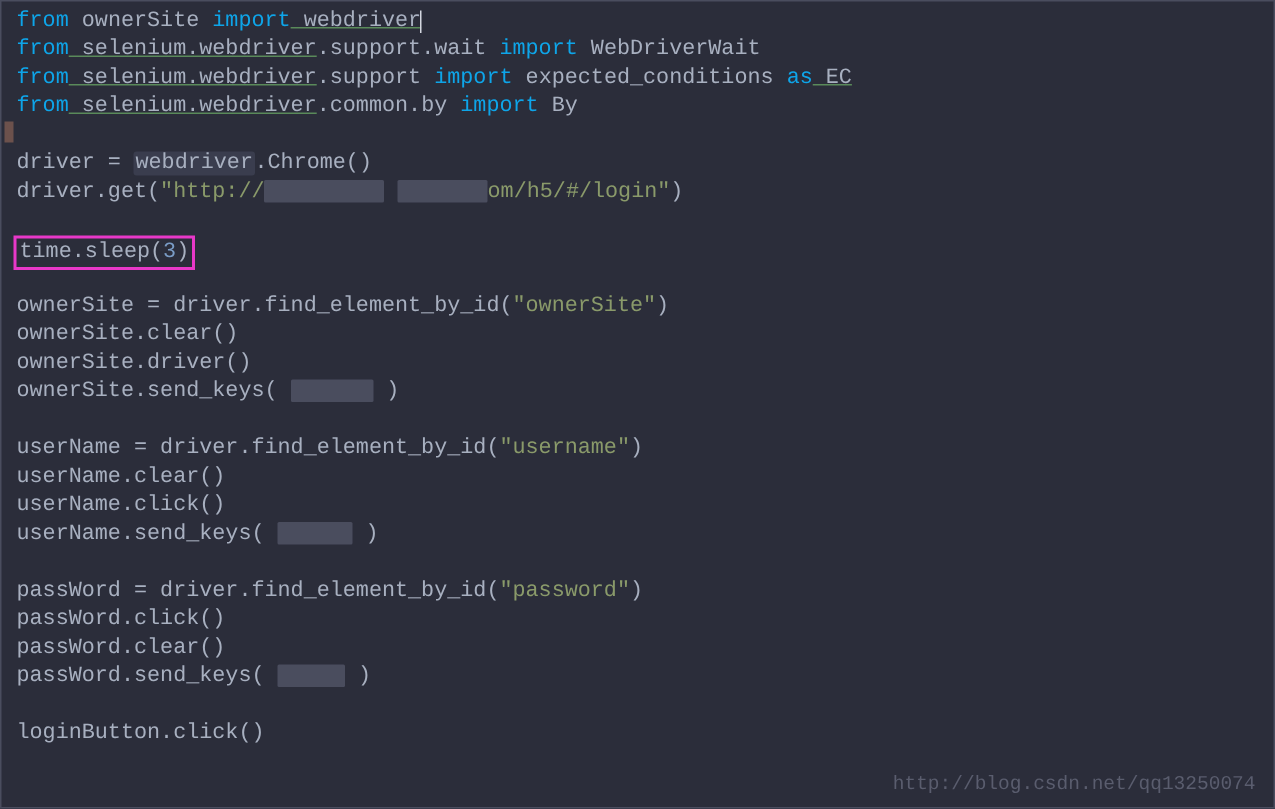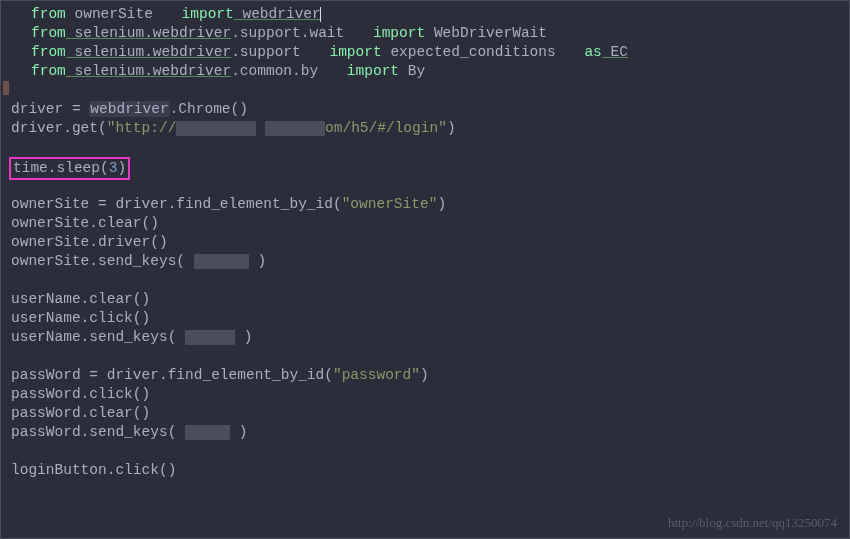--- a/index.html
+++ b/index.html
@@ -17,21 +17,21 @@
       overflow: hidden;
       padding: 4px 0 0 10px;
       position: relative;
       border: 1px solid #4a4d5e;
     }
     .code-line {
       white-space: pre;
       height: 19px;
       color: #a8b0c0;
     }
-    .kw { color: #86efac; margin-left: 20px; }
+    .kw { color: #0ea5e9; }
     .mod-u { color: #a8b0c0; text-decoration: underline; text-decoration-color: #5a8a5a; }
     .str { color: #8a9a6a; }
     .num { color: #7a9cc6; }
     .cursor {
       display: inline-block;
       width: 1px;
       height: 15px;
       background: #d4d7e0;
       vertical-align: text-bottom;
       margin-left: -1px;
@@ -54,21 +54,21 @@
     .red2 { width: 60px; }
     .red3 { width: 55px; }
     .red4 { width: 50px; }
     .red5 { width: 45px; }
     .watermark {
       position: absolute;
       bottom: 6px;
       right: 12px;
       color: #5a5d6e;
       font-size: 13px;
-      font-family: Liberation Serif, serif;
+      font-family: Liberation Mono, monospace;
     }
     .line-mark {
       position: absolute;
       left: 2px;
       top: 80px;
       width: 6px;
       height: 14px;
       background: #d08868;
       opacity: 0.4;
     }
@@ -92,20 +92,21 @@
 <div class="code-line"><span>driver = </span><span class="bg-hi">webdriver</span><span>.Chrome()</span></div>
 <div class="code-line"><span>driver.get(</span><span class="str">"http://</span><span class="redacted red1"></span><span> </span><span class="redacted red2"></span><span class="str">om/h5/#/login"</span><span>)</span></div>
 <div class="code-line"></div>
 <div class="code-line"><span class="highlight-box"><span>time</span><span>.sleep(</span><span class="num">3</span><span>)</span></span></div>
 <div class="code-line"></div>
 <div class="code-line"><span>ownerSite = driver.find_element_by_id(</span><span class="str">"ownerSite"</span><span>)</span></div>
 <div class="code-line"><span>ownerSite.clear()</span></div>
 <div class="code-line"><span>ownerSite.driver()</span></div>
 <div class="code-line"><span>ownerSite.send_keys(</span><span> </span><span class="redacted red3"></span><span> </span><span>)</span></div>
 <div class="code-line"></div>
+<div class="code-line"><span>userName = driver.find_element_by_id(</span><span class="str">"username"</span><span>)</span></div>
 <div class="code-line"><span>userName.clear()</span></div>
 <div class="code-line"><span>userName.click()</span></div>
 <div class="code-line"><span>userName.send_keys(</span><span> </span><span class="redacted red4"></span><span> </span><span>)</span></div>
 <div class="code-line"></div>
 <div class="code-line"><span>passWord = driver.find_element_by_id(</span><span class="str">"password"</span><span>)</span></div>
 <div class="code-line"><span>passWord.click()</span></div>
 <div class="code-line"><span>passWord.clear()</span></div>
 <div class="code-line"><span>passWord.send_keys(</span><span> </span><span class="redacted red5"></span><span> </span><span>)</span></div>
 <div class="code-line"></div>
 <div class="code-line"><span>loginButton.click()</span></div>

